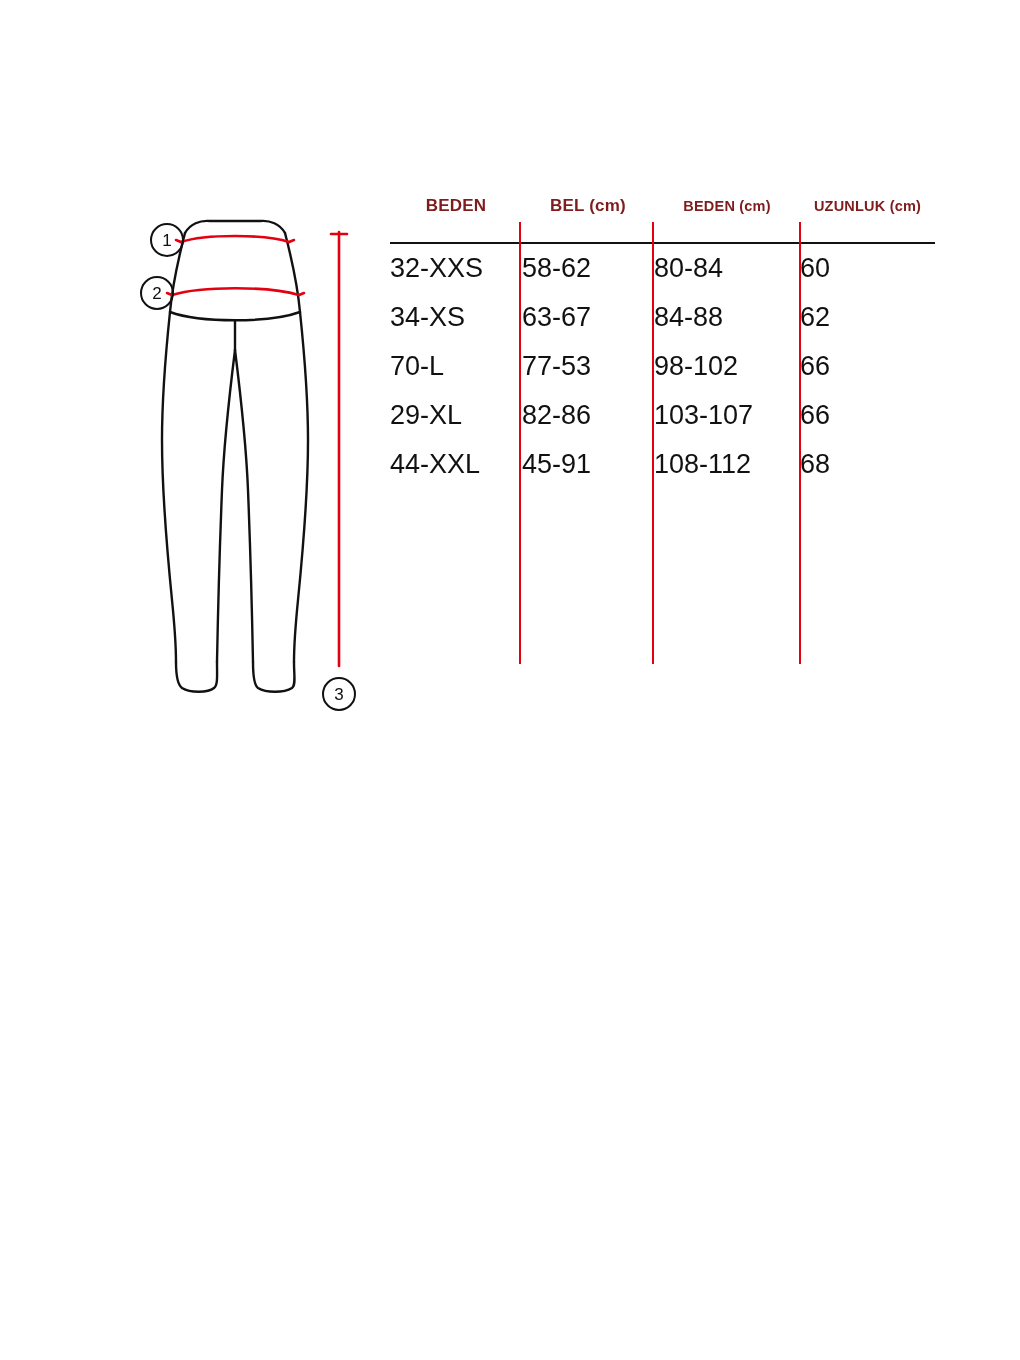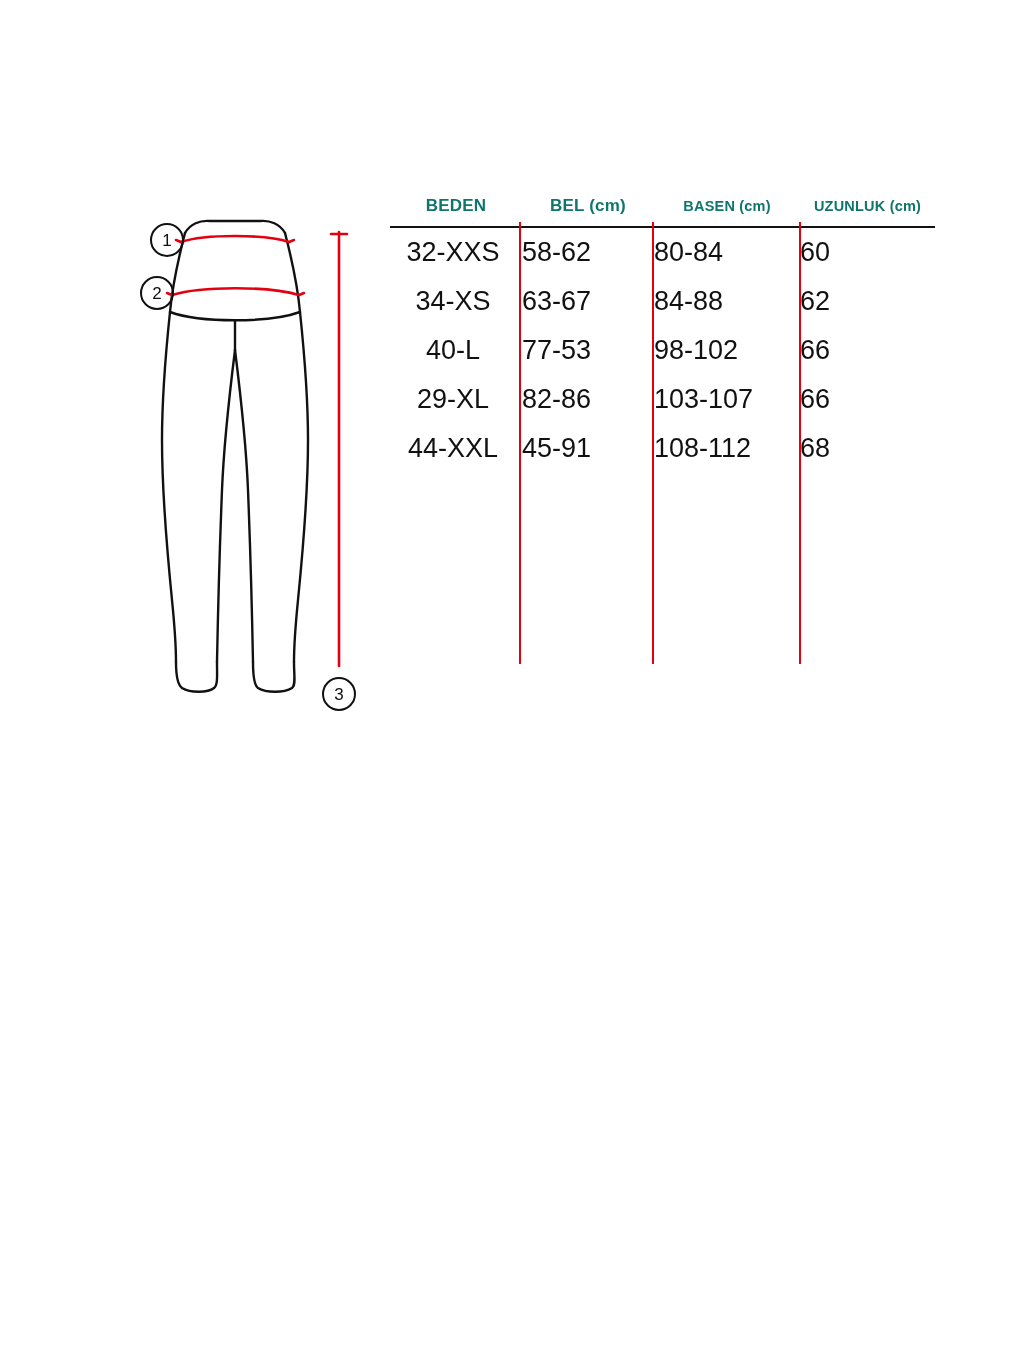--- a/index.html
+++ b/index.html
@@ -41,39 +41,39 @@
   }
 
   table.size-table {
     border-collapse: collapse;
     width: 545px;
     table-layout: fixed;
   }
   table.size-table th {
     font-weight: bold;
     font-size: 17px;
-    padding: 0 0 10px 0;
+    padding: 0 0 26px 0;
     text-align: center;
-    color: #0f766e;
+    color: #7f1d1d;
     letter-spacing: .2px;
   }
   table.size-table th.small {
     font-size: 14.5px;
   }
   table.size-table thead tr {
     border-bottom: 2px solid #111;
   }
   table.size-table td {
     font-size: 27px;
     text-align: left;
     padding: 9px 0 9px 0;
     color: #111;
     white-space: nowrap;
   }
-  table.size-table td.col-beden { text-align: center; padding-right: 6px; }
+  table.size-table td.col-beden { text-align: left; padding-right: 6px; }
   table.size-table col.c1 { width: 132px; }
   table.size-table col.c2 { width: 132px; }
   table.size-table col.c3 { width: 146px; }
   table.size-table col.c4 { width: 135px; }
 
   
   .vline {
     position: absolute;
     width: 2px;
     background: #e3000f;
@@ -156,39 +156,39 @@
       <colgroup>
         <col class="c1">
           <col class="c2">
           <col class="c3">
           <col class="c4">
       </colgroup>
       <thead>
         <tr>
           <th>BEDEN</th>
           <th>BEL (cm)</th>
-          <th class="small">BASEN (cm)</th>
+          <th class="small">BEDEN (cm)</th>
           <th class="small">UZUNLUK (cm)</th>
         </tr>
       </thead>
       <tbody>
         <tr>
           <td class="col-beden">32-XXS</td>
           <td>58-62</td>
           <td>80-84</td>
           <td>60</td>
         </tr>
         <tr>
           <td class="col-beden">34-XS</td>
           <td>63-67</td>
           <td>84-88</td>
           <td>62</td>
         </tr>
         <tr>
-          <td class="col-beden">40-L</td>
+          <td class="col-beden">70-L</td>
           <td>77-53</td>
           <td>98-102</td>
           <td>66</td>
         </tr>
         <tr>
           <td class="col-beden">29-XL</td>
           <td>82-86</td>
           <td>103-107</td>
           <td>66</td>
         </tr>

